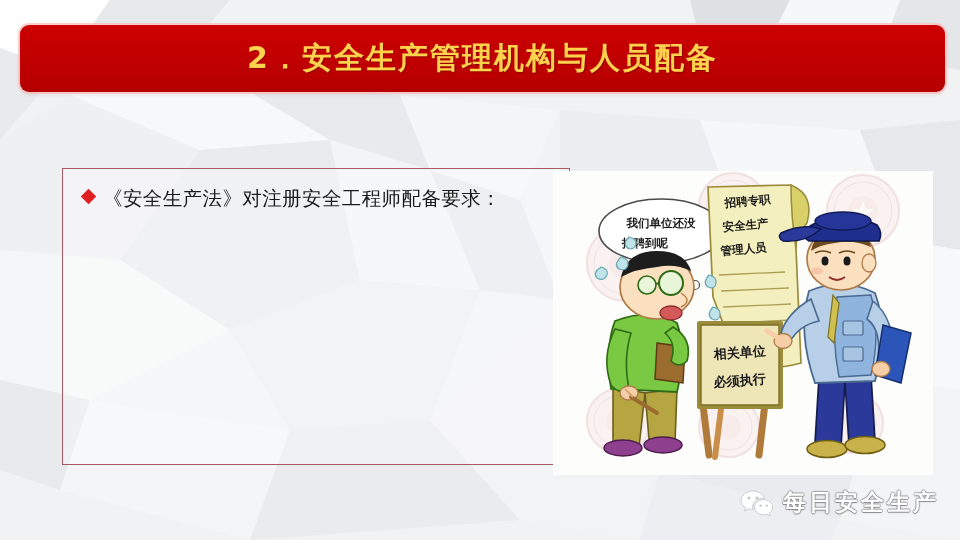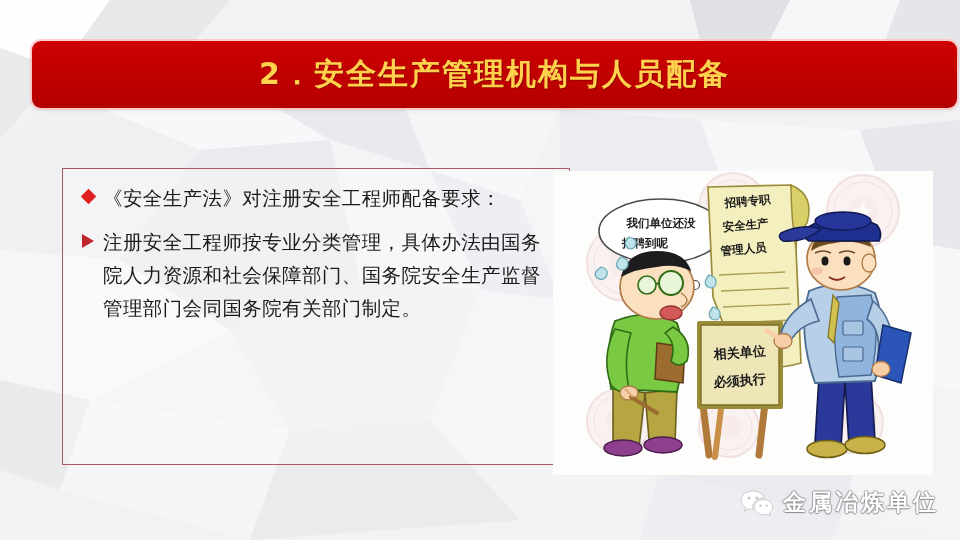--- a/index.html
+++ b/index.html
@@ -24,30 +24,29 @@
     position: absolute;
     inset: 0;
     width: 960px;
     height: 540px;
   }
 
   
   #title-bar {
     position: absolute;
     left: 20px;
-    top: 41px;
+    top: 25px;
     width: 925px;
     height: 67px;
     background: linear-gradient(180deg, #cc0000 0%, #c00000 55%, #b40000 100%);
     border-radius: 9px;
     box-shadow: 0 0 0 2px rgba(255,190,190,0.75), 0 2px 5px rgba(0,0,0,0.10);
     display: flex;
     align-items: center;
     justify-content: center;
-    margin-left: 12px;
   }
 
   #title-text {
     color: #ffd24d;
     font-family: "DejaVu Sans", "Liberation Sans", sans-serif;
     font-size: 30px;
     font-weight: bold;
     letter-spacing: 2px;
     white-space: nowrap;
     text-shadow: 1px 1px 0 rgba(110,0,0,0.55);
@@ -207,28 +206,20 @@
         <span class="diamond"></span>
       </div>
       <div class="bullet-body">
         <span class="blk">《安全生产法》对注册安全工程师配备要求：</span>
       </div>
     </div>
 
     <div class="row-gap"></div>
 
 
-    <div class="bullet-row">
-      <div class="bullet-mark">
-        <span class="arrow"></span>
-      </div>
-      <div class="bullet-body">
-        <span class="blk">注册安全工程师按专业分类管理，具体办法由国务院人力资源和社会保障部门、国务院安全生产监督管理部门会同国务院有关部门制定。</span>
-      </div>
-    </div>
 
   </div>
 
   <div id="illustration">
     <svg id="illo-svg" viewBox="0 0 380 304">
       <rect x="0" y="0" width="380" height="304" fill="#fdfdfb"></rect>
 
       <g opacity="0.30">
         <g>
           <circle cx="72" cy="92" r="38" fill="#f6dada"></circle>
@@ -393,16 +384,16 @@
 
   <div id="watermark">
     <svg id="wechat-icon" width="34" height="28" viewBox="0 0 34 28">
       <path d="M13 2C6.4 2 1 6.2 1 11.4c0 3 1.8 5.6 4.6 7.3L4.4 22l4-2.1c1.4.4 2.5.6 4.6.6-.3-.8-.4-1.7-.4-2.5 0-5 4.8-8.9 10.6-8.9.4 0 .8 0 1.2.1C23.2 5.2 18.6 2 13 2z" fill="#ffffff" stroke="#c3c6cb" stroke-width="0.9"></path>
       <circle cx="9" cy="9" r="1.5" fill="#c3c6cb"></circle>
       <circle cx="17" cy="9" r="1.5" fill="#c3c6cb"></circle>
       <path d="M23.6 10.6c-5 0-9.1 3.4-9.1 7.6 0 4.2 4.1 7.6 9.1 7.6 1.2 0 2.3-.2 3.4-.5l3.2 1.7-.9-2.7c2.1-1.4 3.4-3.5 3.4-6 0-4.3-4.1-7.7-9.1-7.7z" fill="#ffffff" stroke="#c3c6cb" stroke-width="0.9"></path>
       <circle cx="20.6" cy="16.6" r="1.2" fill="#c3c6cb"></circle>
       <circle cx="26.8" cy="16.6" r="1.2" fill="#c3c6cb"></circle>
     </svg>
-    <span id="watermark-text">金属冶炼单位</span>
+    <span id="watermark-text">每日安全生产</span>
   </div>
 
 </div>
 
 </body></html>

